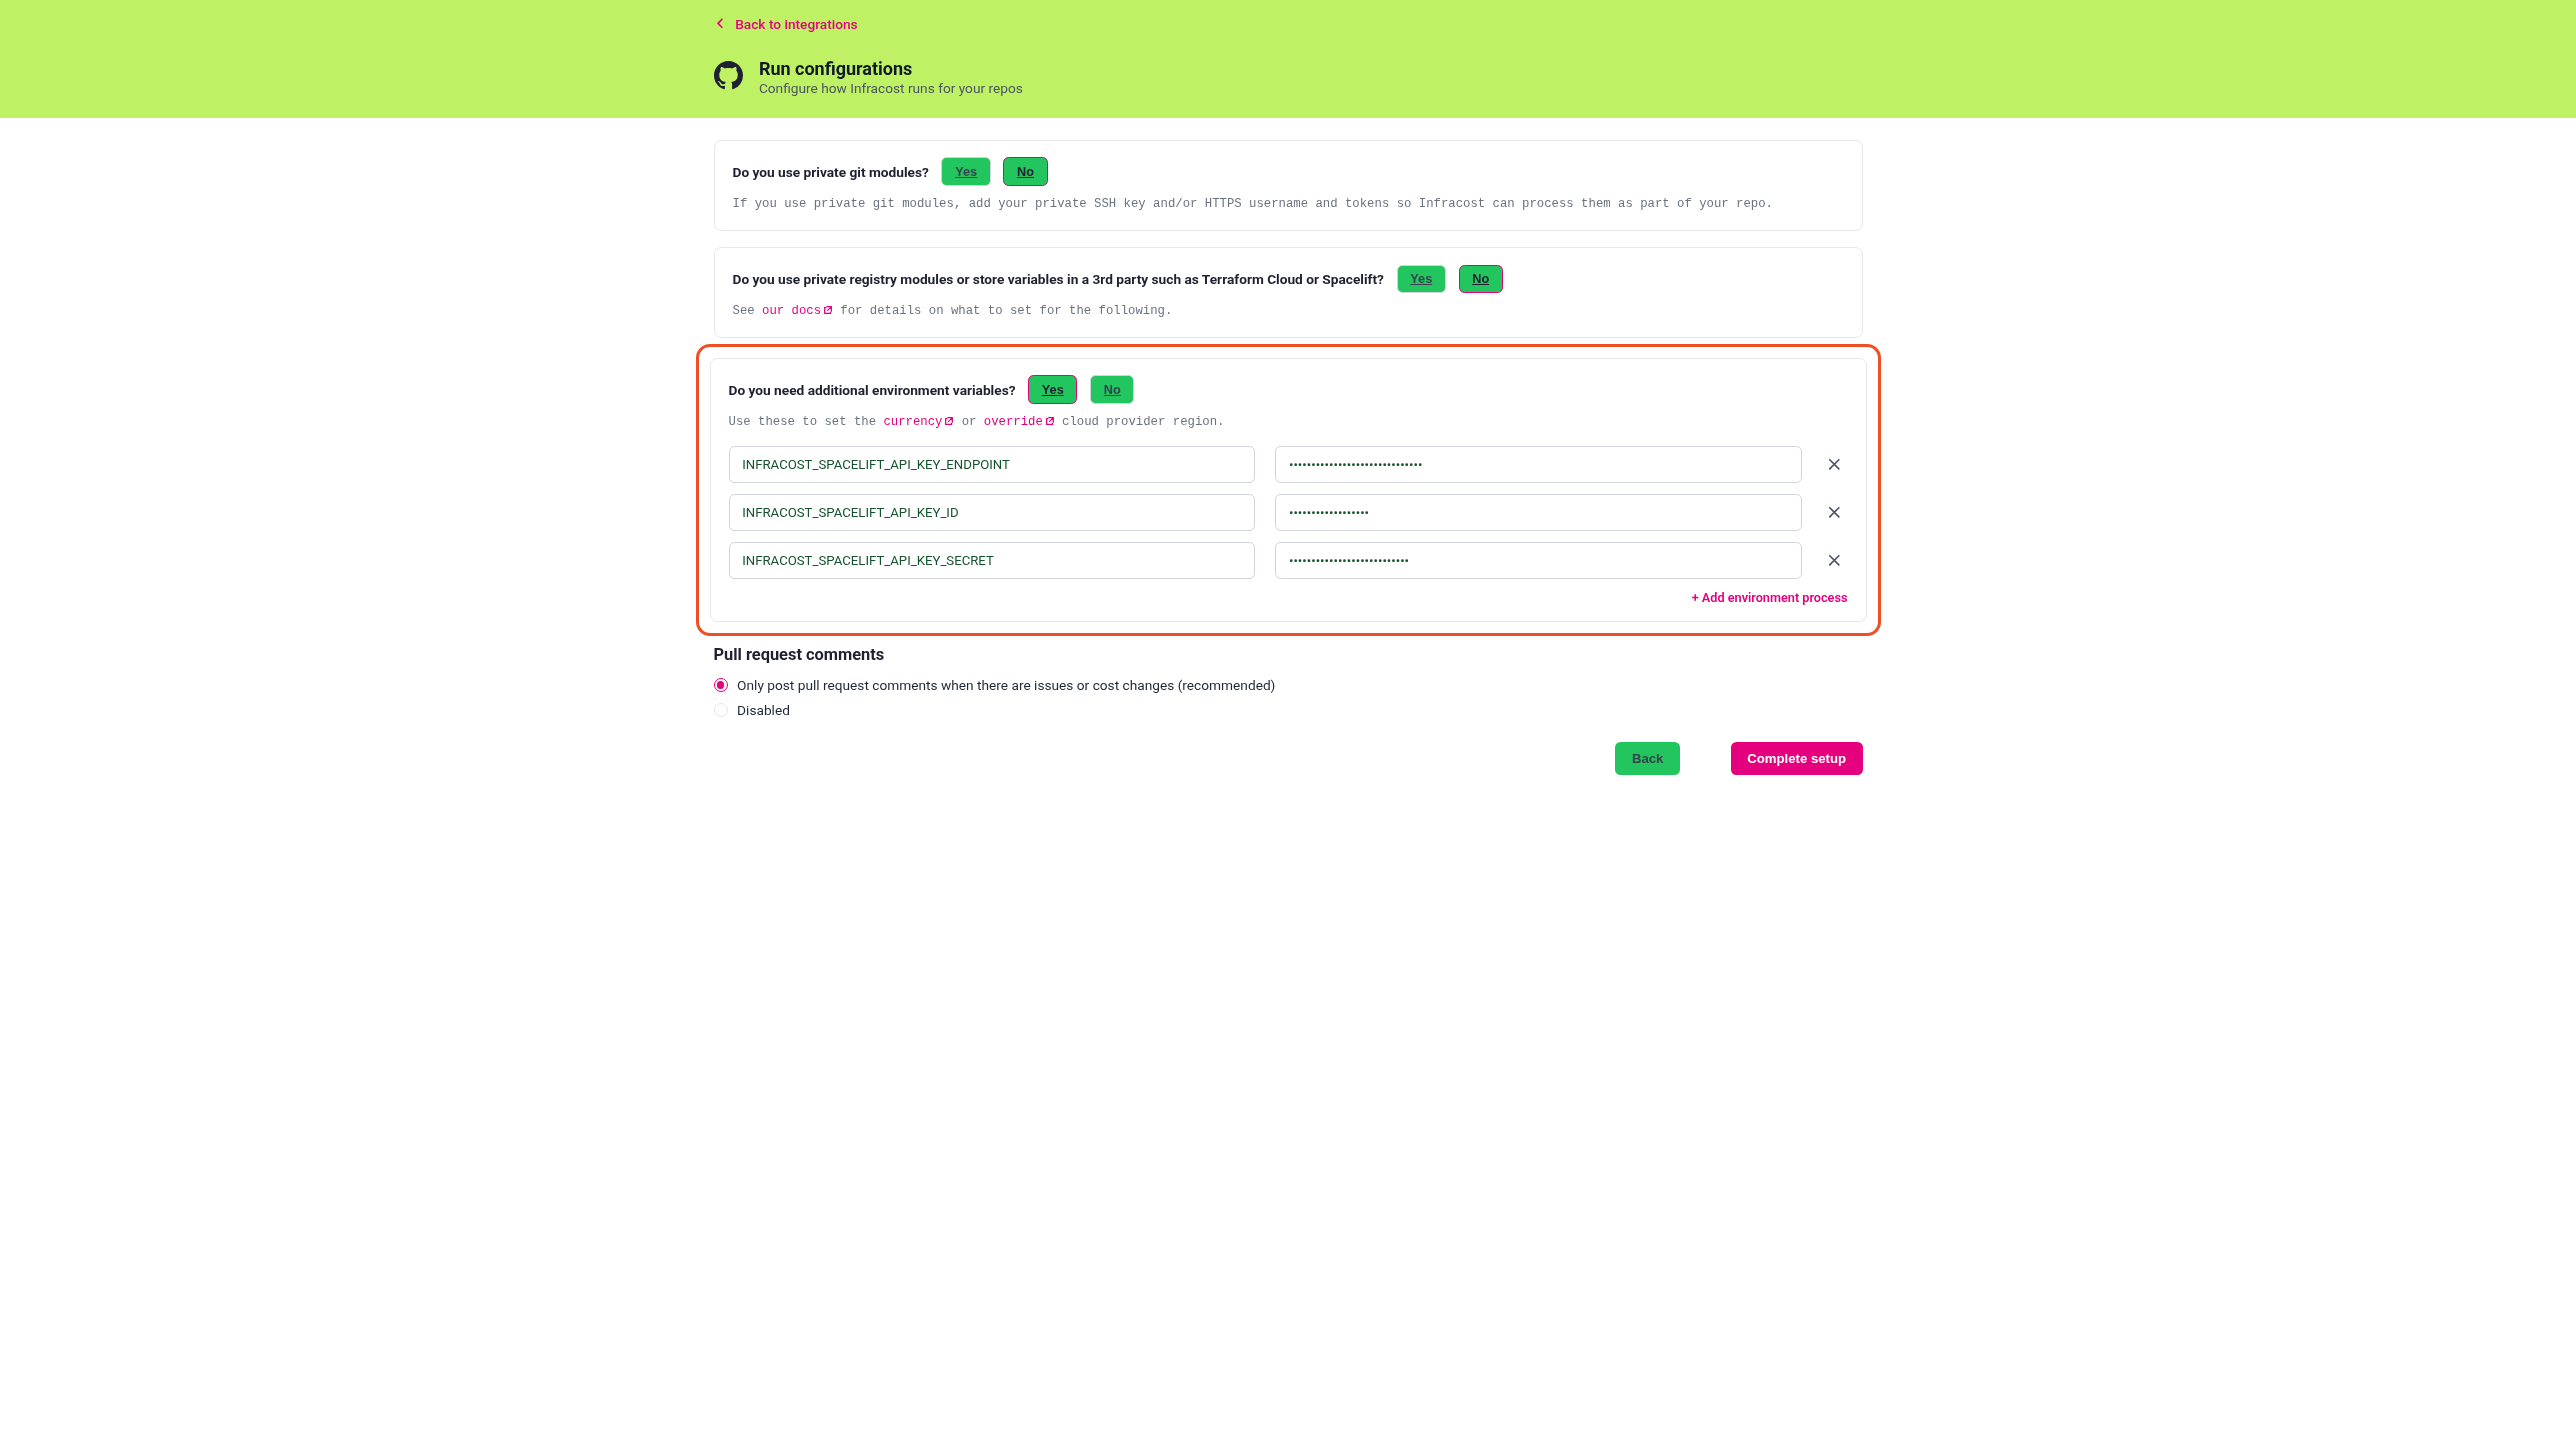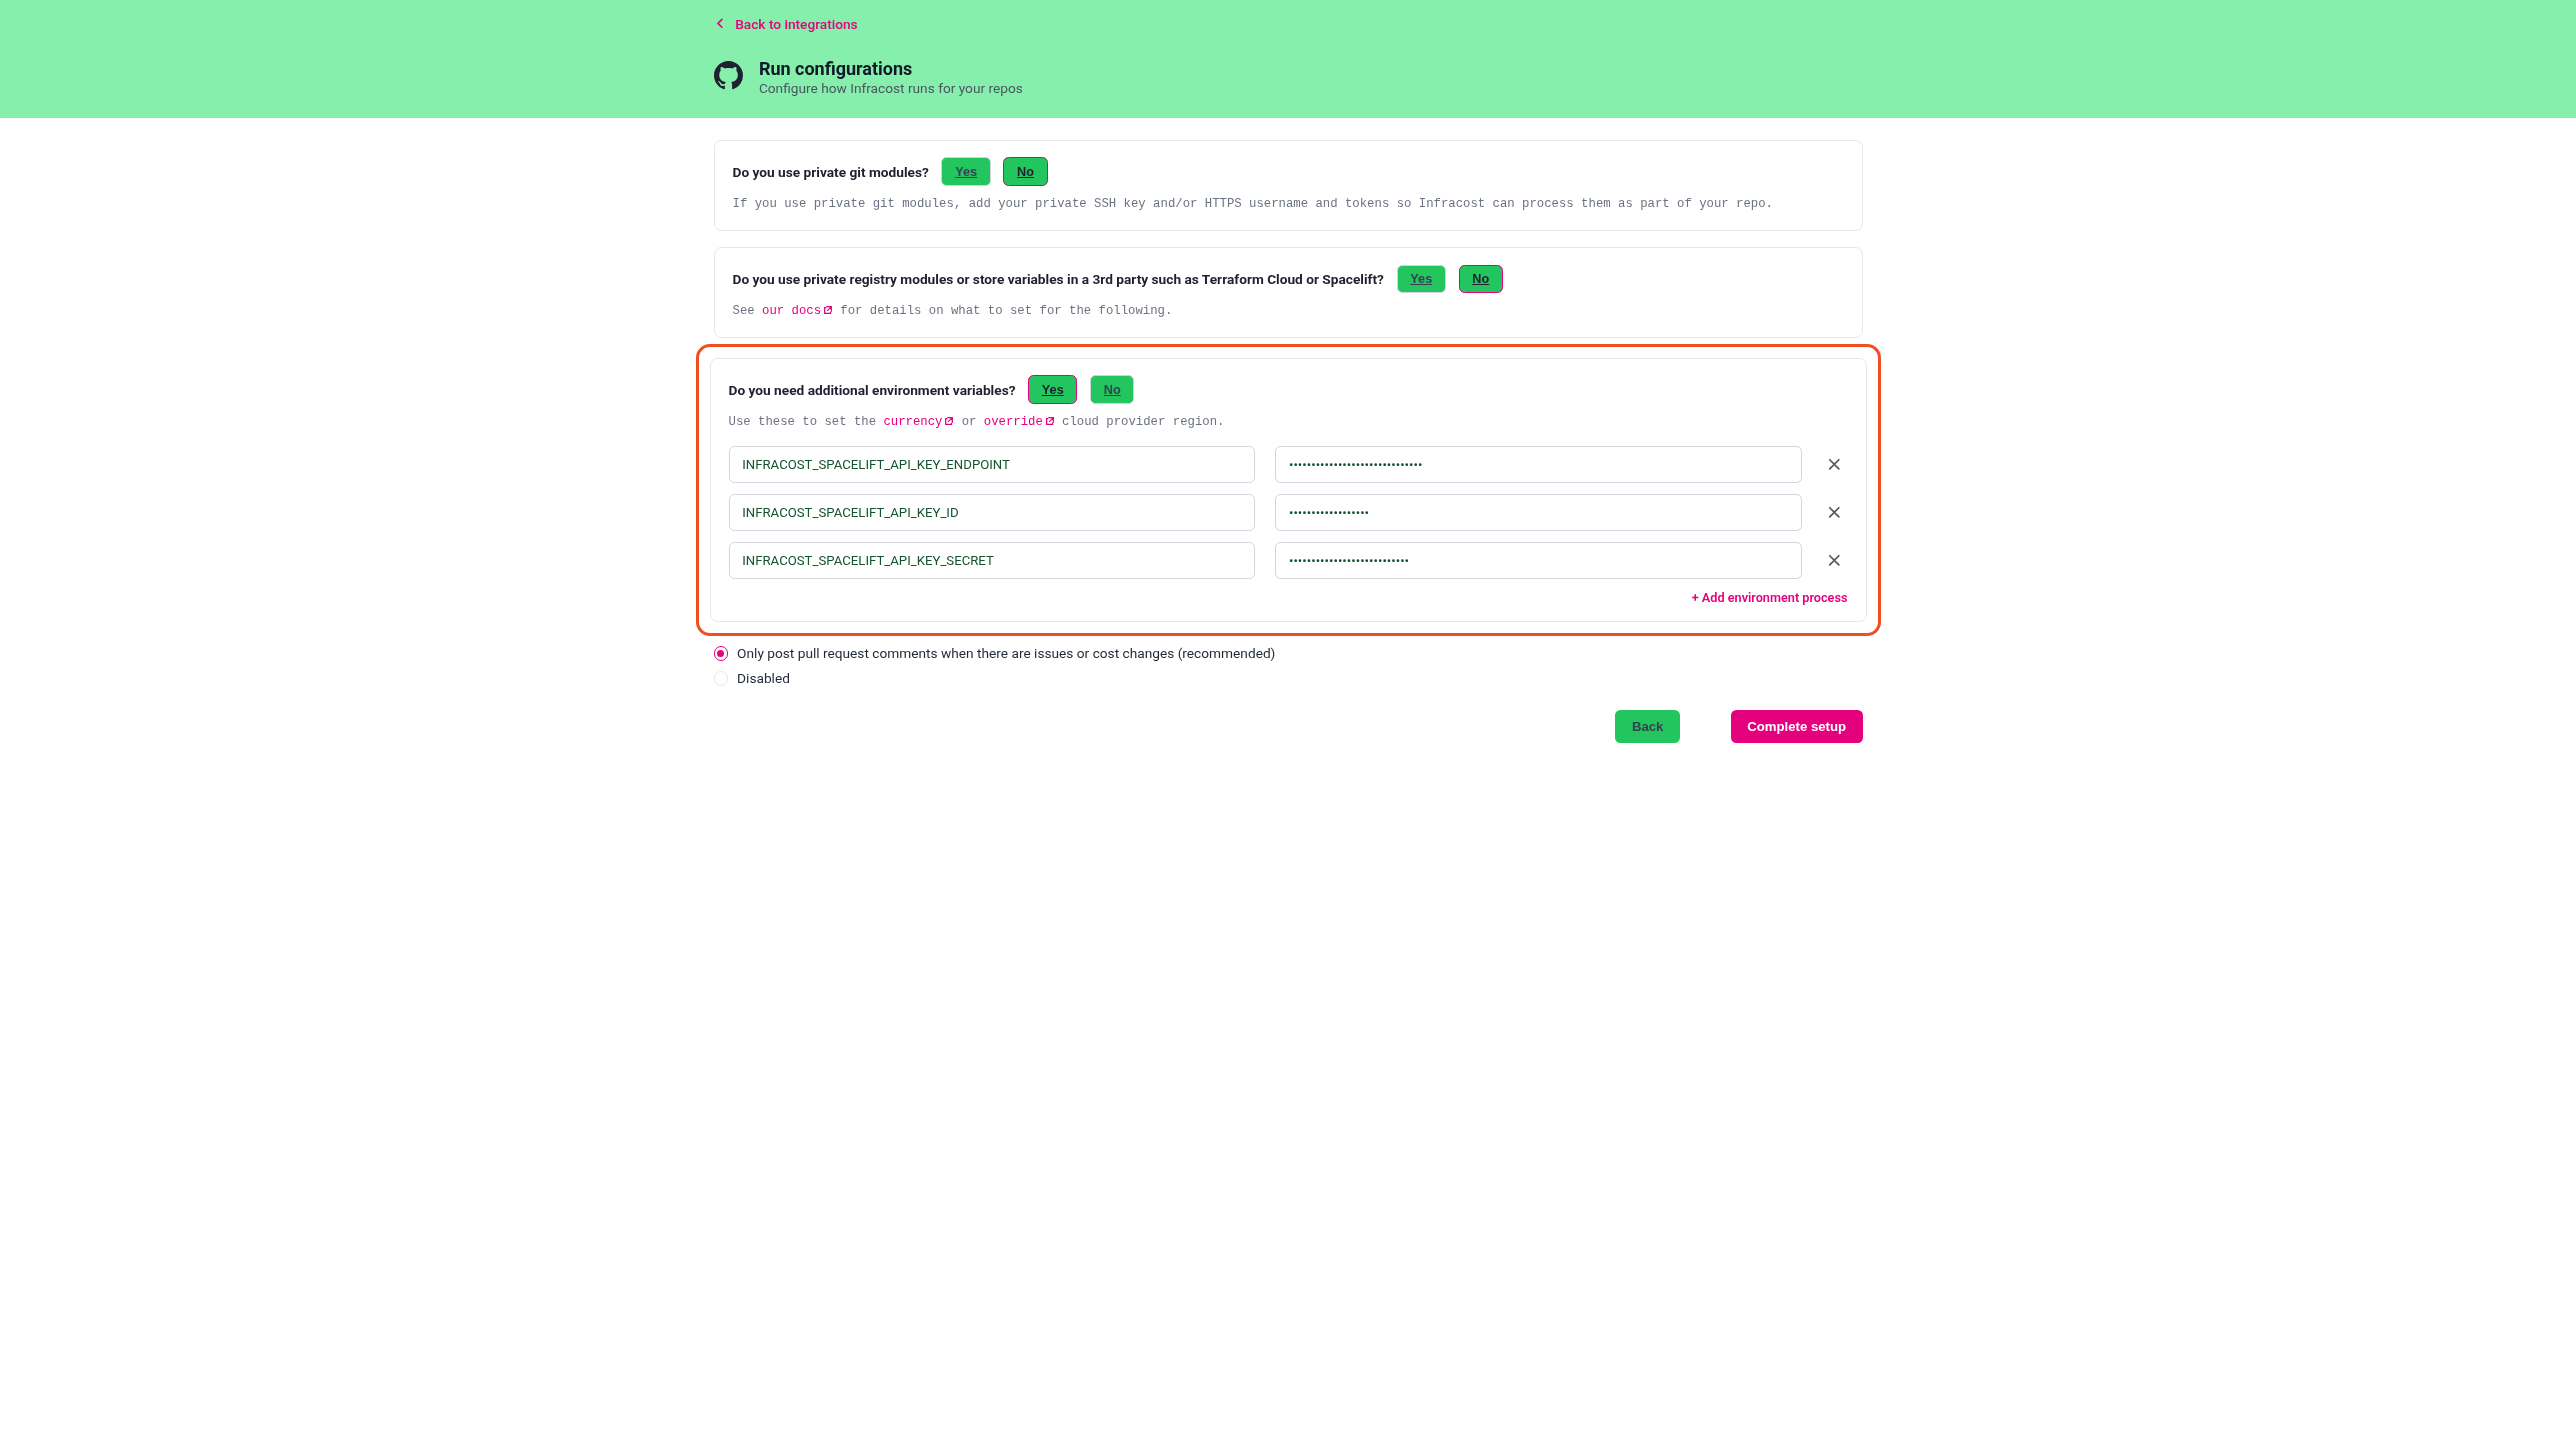--- a/index.html
+++ b/index.html
@@ -1,17 +1,17 @@
 <!DOCTYPE html>
 <html style="font-size:14.6px"><head>
 <meta charset="utf-8">
 <style>
   * { box-sizing: border-box; margin: 0; padding: 0; }
   body { font-family: -apple-system, BlinkMacSystemFont, "Segoe UI", Roboto, Helvetica, Arial, sans-serif; background: #fff; color: #1f2937; font-size: 12.7px; }
-  .top-area { background: #86efac; padding: 16.4px 0 22px 0; }
+  .top-area { background: #bef264; padding: 16.4px 0 22px 0; }
   .container { max-width: 1265px; margin: 0 auto; padding: 0 58px; }
   .back-link { display: inline-flex; align-items: center; gap: 9px; color: #e5007d; font-weight: 500; font-size: 13.7px; text-decoration: none; cursor: pointer; }
   .back-link svg { width: 12.7px; height: 12.7px; }
   .title-row { display: flex; align-items: center; gap: 16.4px; margin-top: 25.5px; }
   .gh-icon svg { width: 29px; height: 29px; }
   .title-block h1 { font-size: 18px; font-weight: 700; color: #111827; }
   .title-block p { font-size: 13.7px; color: #4b5563; margin-top: 1px; }
   .main { padding: 22px 0 36px 0; }
   .card { border: 0.9px solid #e5e7eb; border-radius: 7.3px; padding: 16.4px 18px; margin-bottom: 16.4px; background: #fff; }
   .q-row { display: flex; align-items: center; gap: 12.7px; flex-wrap: wrap; }
@@ -136,20 +136,21 @@
                   <path d="M3 3l10 10M13 3 3 13"></path>
                 </svg>
               </button>
             </div>
           </div>
 
         <a class="add-env-link">+ Add environment process</a>
       </div>
     </div>
 
+    <h2 class="section-title">Pull request comments</h2>
     <div class="radio-row">
       <span class="radio checked"></span>
       <span>Only post pull request comments when there are issues or cost changes (recommended)</span>
     </div>
     <div class="radio-row">
       <span class="radio"></span>
       <span>Disabled</span>
     </div>
 
     <div class="footer-row">

